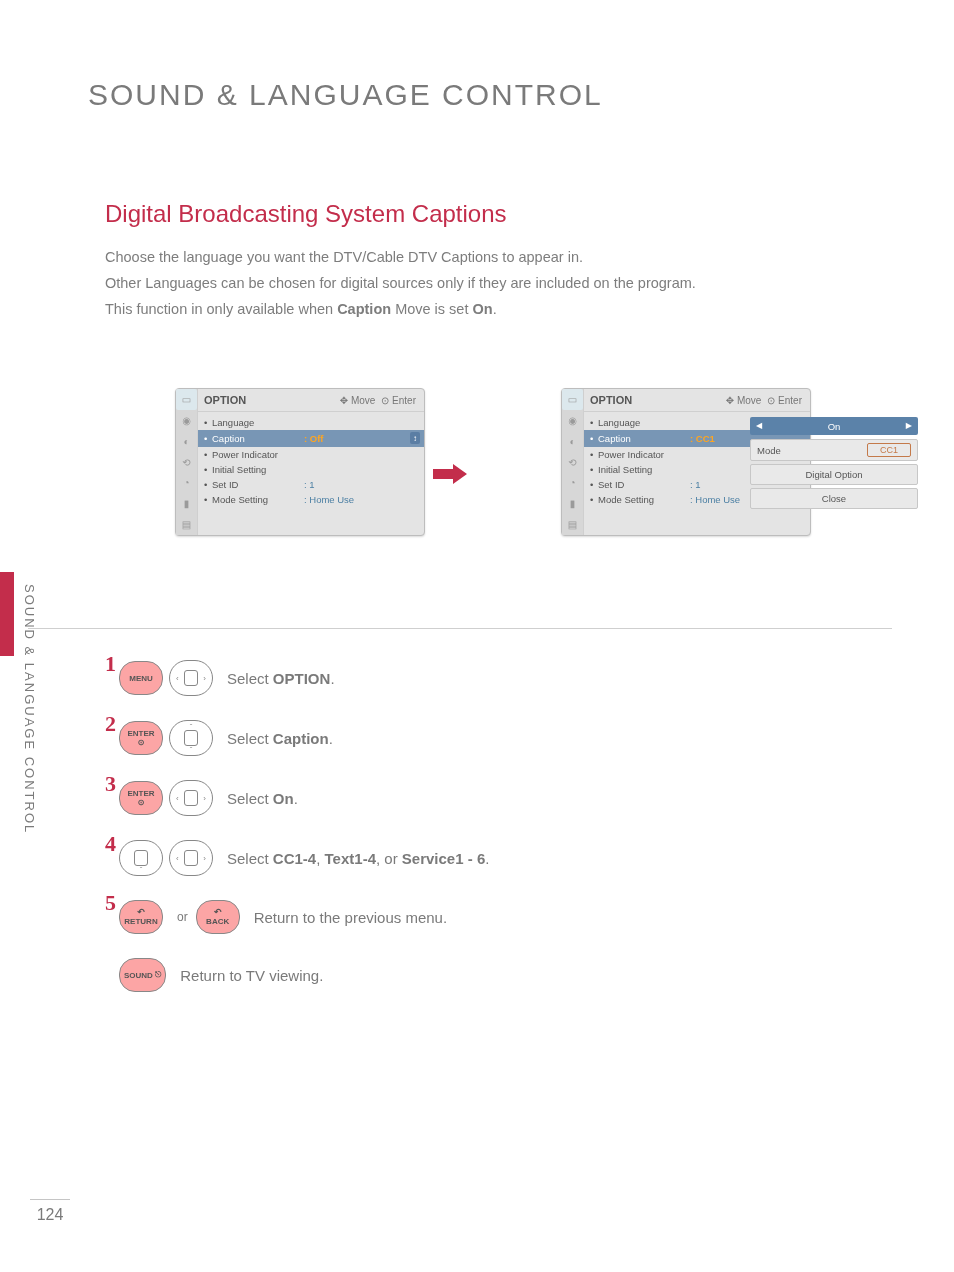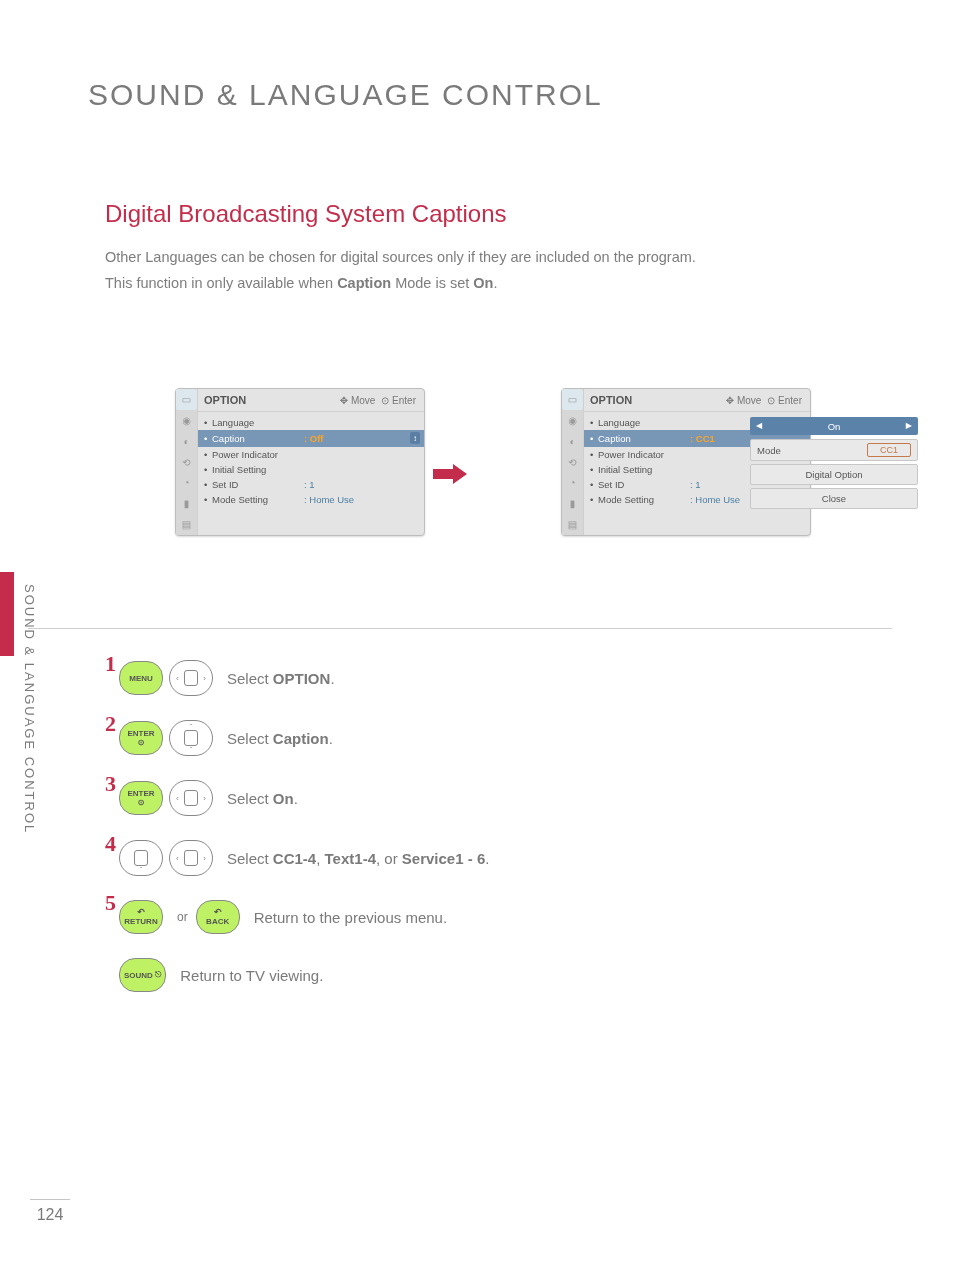--- a/index.html
+++ b/index.html
@@ -226,21 +226,21 @@
     min-width: 44px;
     height: 34px;
     padding: 0 4px;
     display: flex;
     align-items: center;
     justify-content: center;
     font-size: 8px;
     font-weight: 700;
     color: #555;
     margin-right: 6px;
-    background: #bef264;
+    background: #fca5a5;
   }
   .remote-btn.tall { flex-direction: column; line-height: 9px; }
   .remote-btn .sub { font-size: 8px; }
   .dpad {
     border: 1.5px solid #888;
     border-radius: 18px;
     width: 44px;
     height: 36px;
     display: flex;
     align-items: center;
@@ -266,23 +266,24 @@
 </head>
 <body>
 
 <div class="page-title">SOUND &amp; LANGUAGE CONTROL</div>
 <div class="side-tab"></div>
 <div class="side-text">SOUND &amp; LANGUAGE CONTROL</div>
 <div class="page-num">124</div>
 
 <div class="section-title">Digital Broadcasting System Captions</div>
 <div class="intro">
+  <div>Choose the language you want the DTV/Cable DTV Captions to appear in.</div>
   <div>Other Languages can be chosen for digital sources only if they are included on the program.</div>
   <div>
-    <span>This function in only available when </span><b>Caption</b><span> Mode is set </span><b>On</b><span>.</span>
+    <span>This function in only available when </span><b>Caption</b><span> Move is set </span><b>On</b><span>.</span>
   </div>
 </div>
 
 <div class="osd-wrap">
 
   <div class="osd">
     <div class="sidebar-icons">
       <div class="ic blue">▭</div>
       <div class="ic">◉</div>
       <div class="ic">◐</div>

